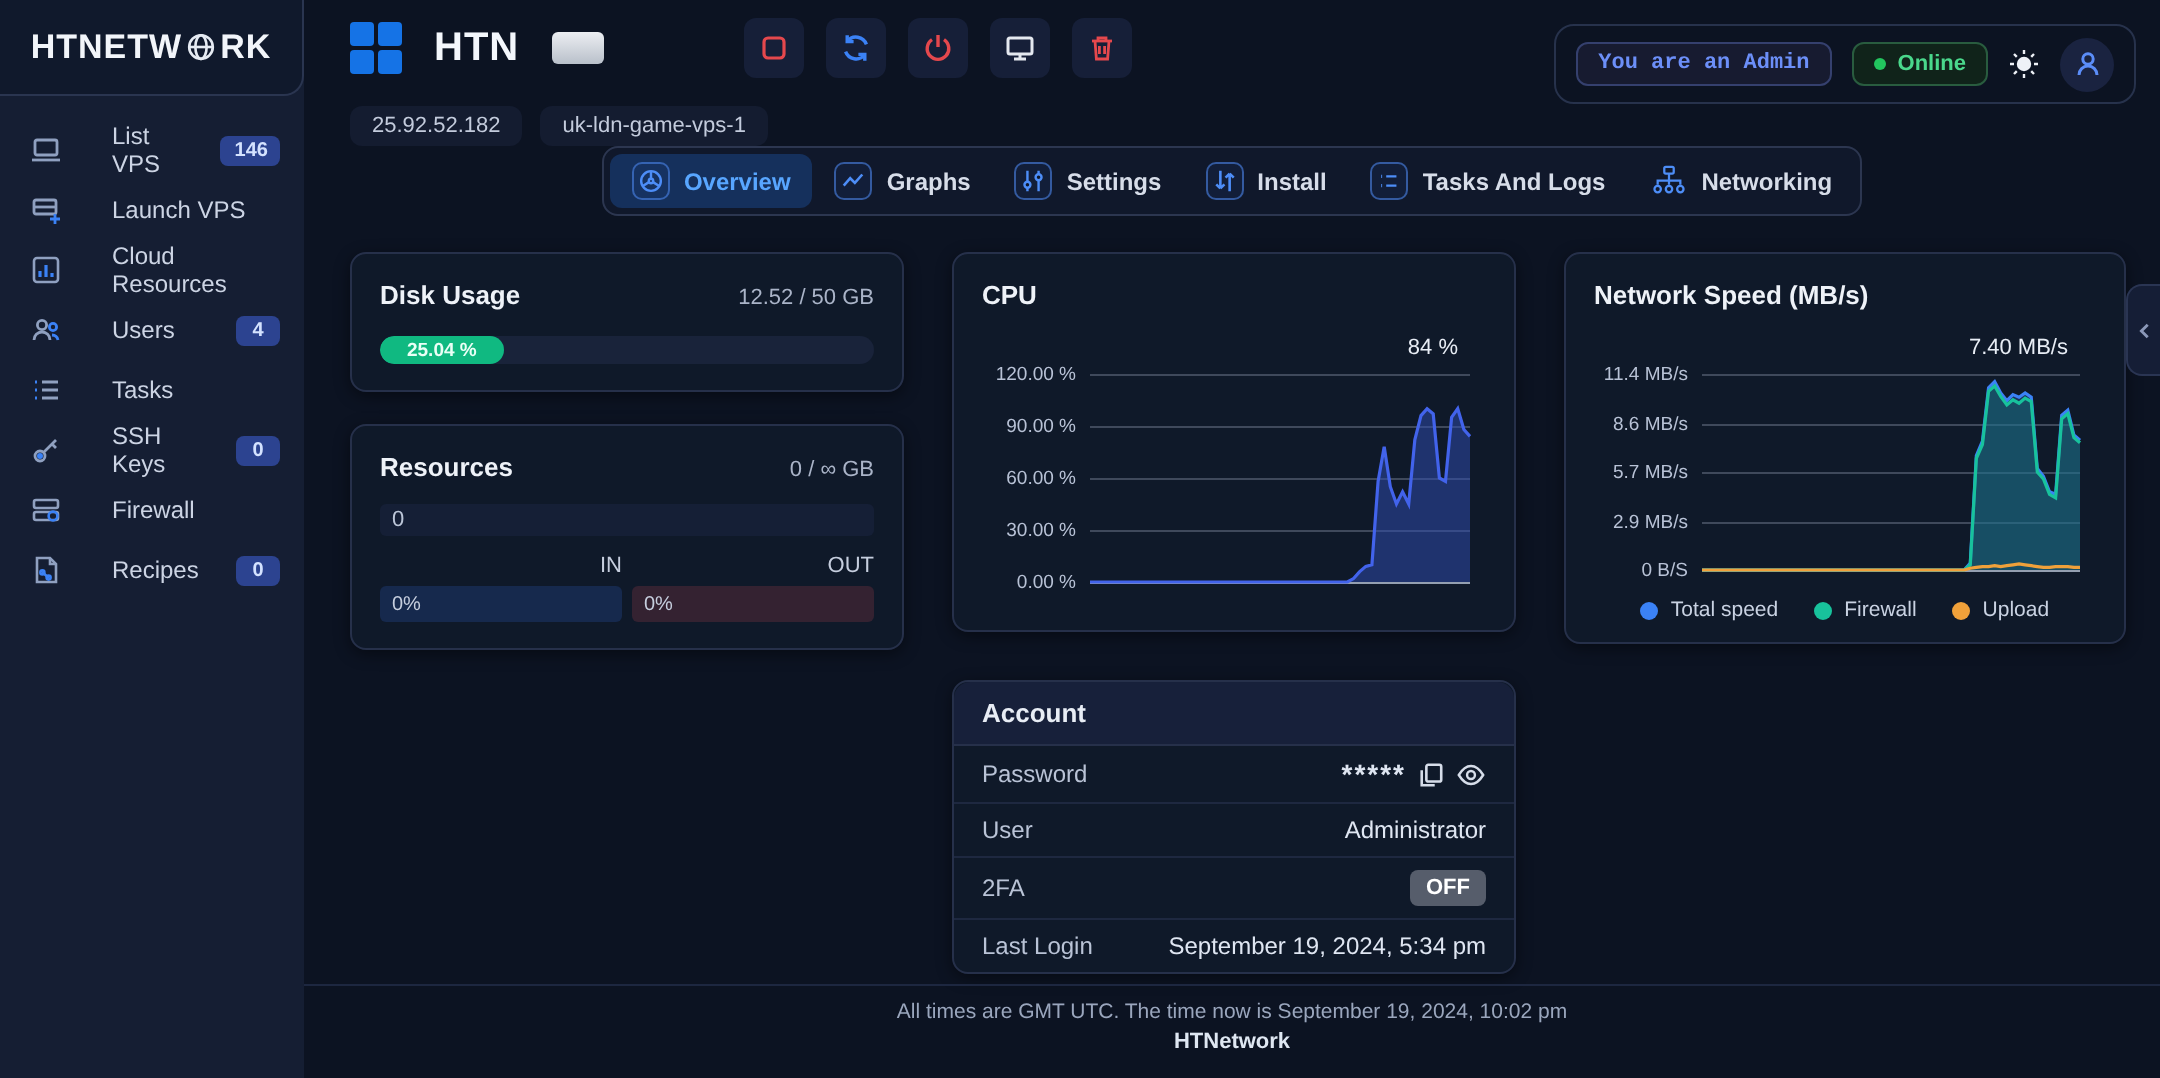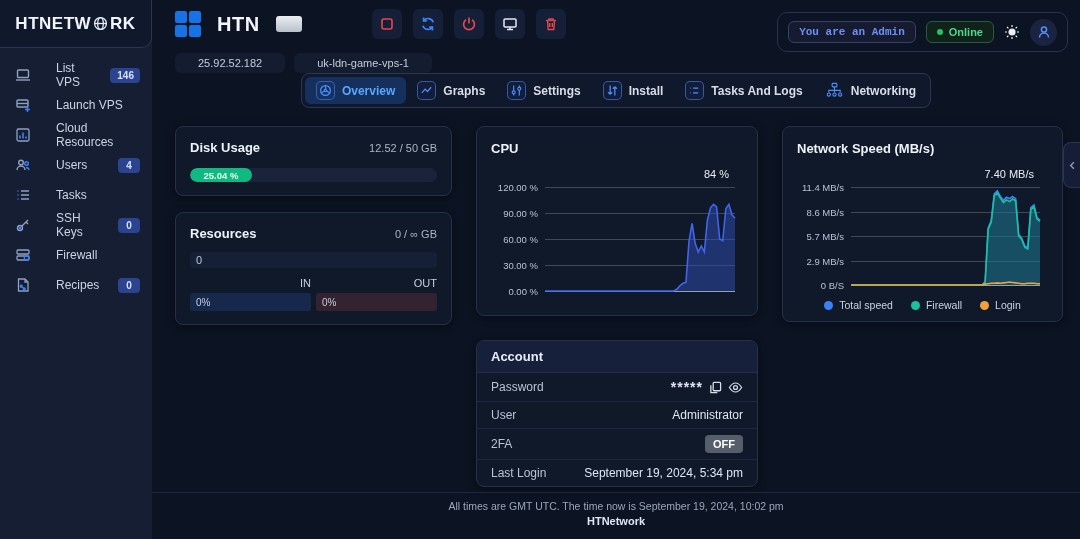--- a/index.html
+++ b/index.html
@@ -39,21 +39,21 @@
     border:1px solid #27324c; border-radius:10px; display:flex; align-items:center; gap:10px; padding:0 10px;
   }
   .admin-badge { border:1px solid #35406e; background:#171b30; color:#6c8ff8; font-size:11px; font-weight:bold;
     padding:4px 10px; border-radius:6px; cursor:pointer;font-family:Liberation Mono, monospace; }
   .online-badge { border:1px solid #295c3f; background:#10231a; color:#4ad88c; font-size:11px; font-weight:bold;
     padding:4px 10px; border-radius:6px; display:flex; align-items:center; gap:6px; }
   .online-dot { width:6px; height:6px; border-radius:50%; background:#22c55e; }
   .theme-btn, .avatar-btn { background:none; border:none; cursor:pointer; display:flex; align-items:center; }
   .avatar-btn { width:27px; height:27px; border-radius:50%; background:#1a2340; justify-content:center; }
   .tags-row { display:flex; gap:9px; padding-left:23px; margin-top:5px; }
-  .tag { background:#141c30; border-radius:6px; padding:4px 23px; font-size:11px; color:#c3cbdc; }
+  .tag { background:#141c30; border-radius:6px; padding:4px 11px; font-size:11px; color:#c3cbdc; }
   
   .tabs-wrap { display:flex; justify-content:center; }
   .tabs { display:flex; align-items:stretch; background:#10182b; border:1px solid #2c3650; border-radius:8px; padding:3px; }
   .tab { display:flex; align-items:center; gap:7px; padding:4px 11px; font-size:12px; font-weight:bold;
     color:#d7dde9; border-radius:6px; cursor:pointer; }
   .tab.active { background:#15305c; color:#58a6ff; }
   .tab-icon { width:19px; height:19px; border:1px solid rgba(80,140,246,.55); border-radius:5px;
     display:flex; align-items:center; justify-content:center; background:rgba(25,60,120,.18); }
   .tab-icon.no-box { border:none; background:none; }
   
@@ -515,21 +515,21 @@
           <span class="legend-item">
                 <span class="legend-dot" style="background: rgb(59, 130, 246);"></span>
                 <span>Total speed</span>
               </span>
               <span class="legend-item">
                 <span class="legend-dot" style="background: rgb(24, 194, 156);"></span>
                 <span>Firewall</span>
               </span>
               <span class="legend-item">
                 <span class="legend-dot" style="background: rgb(240, 161, 58);"></span>
-                <span>Login</span>
+                <span>Upload</span>
               </span>
             </div>
         </div>
       </div>
     </div>
 
   </div>
 
   <div class="footer">
     <div class="footer-line1">All times are GMT UTC. The time now is September 19, 2024, 10:02 pm</div>

